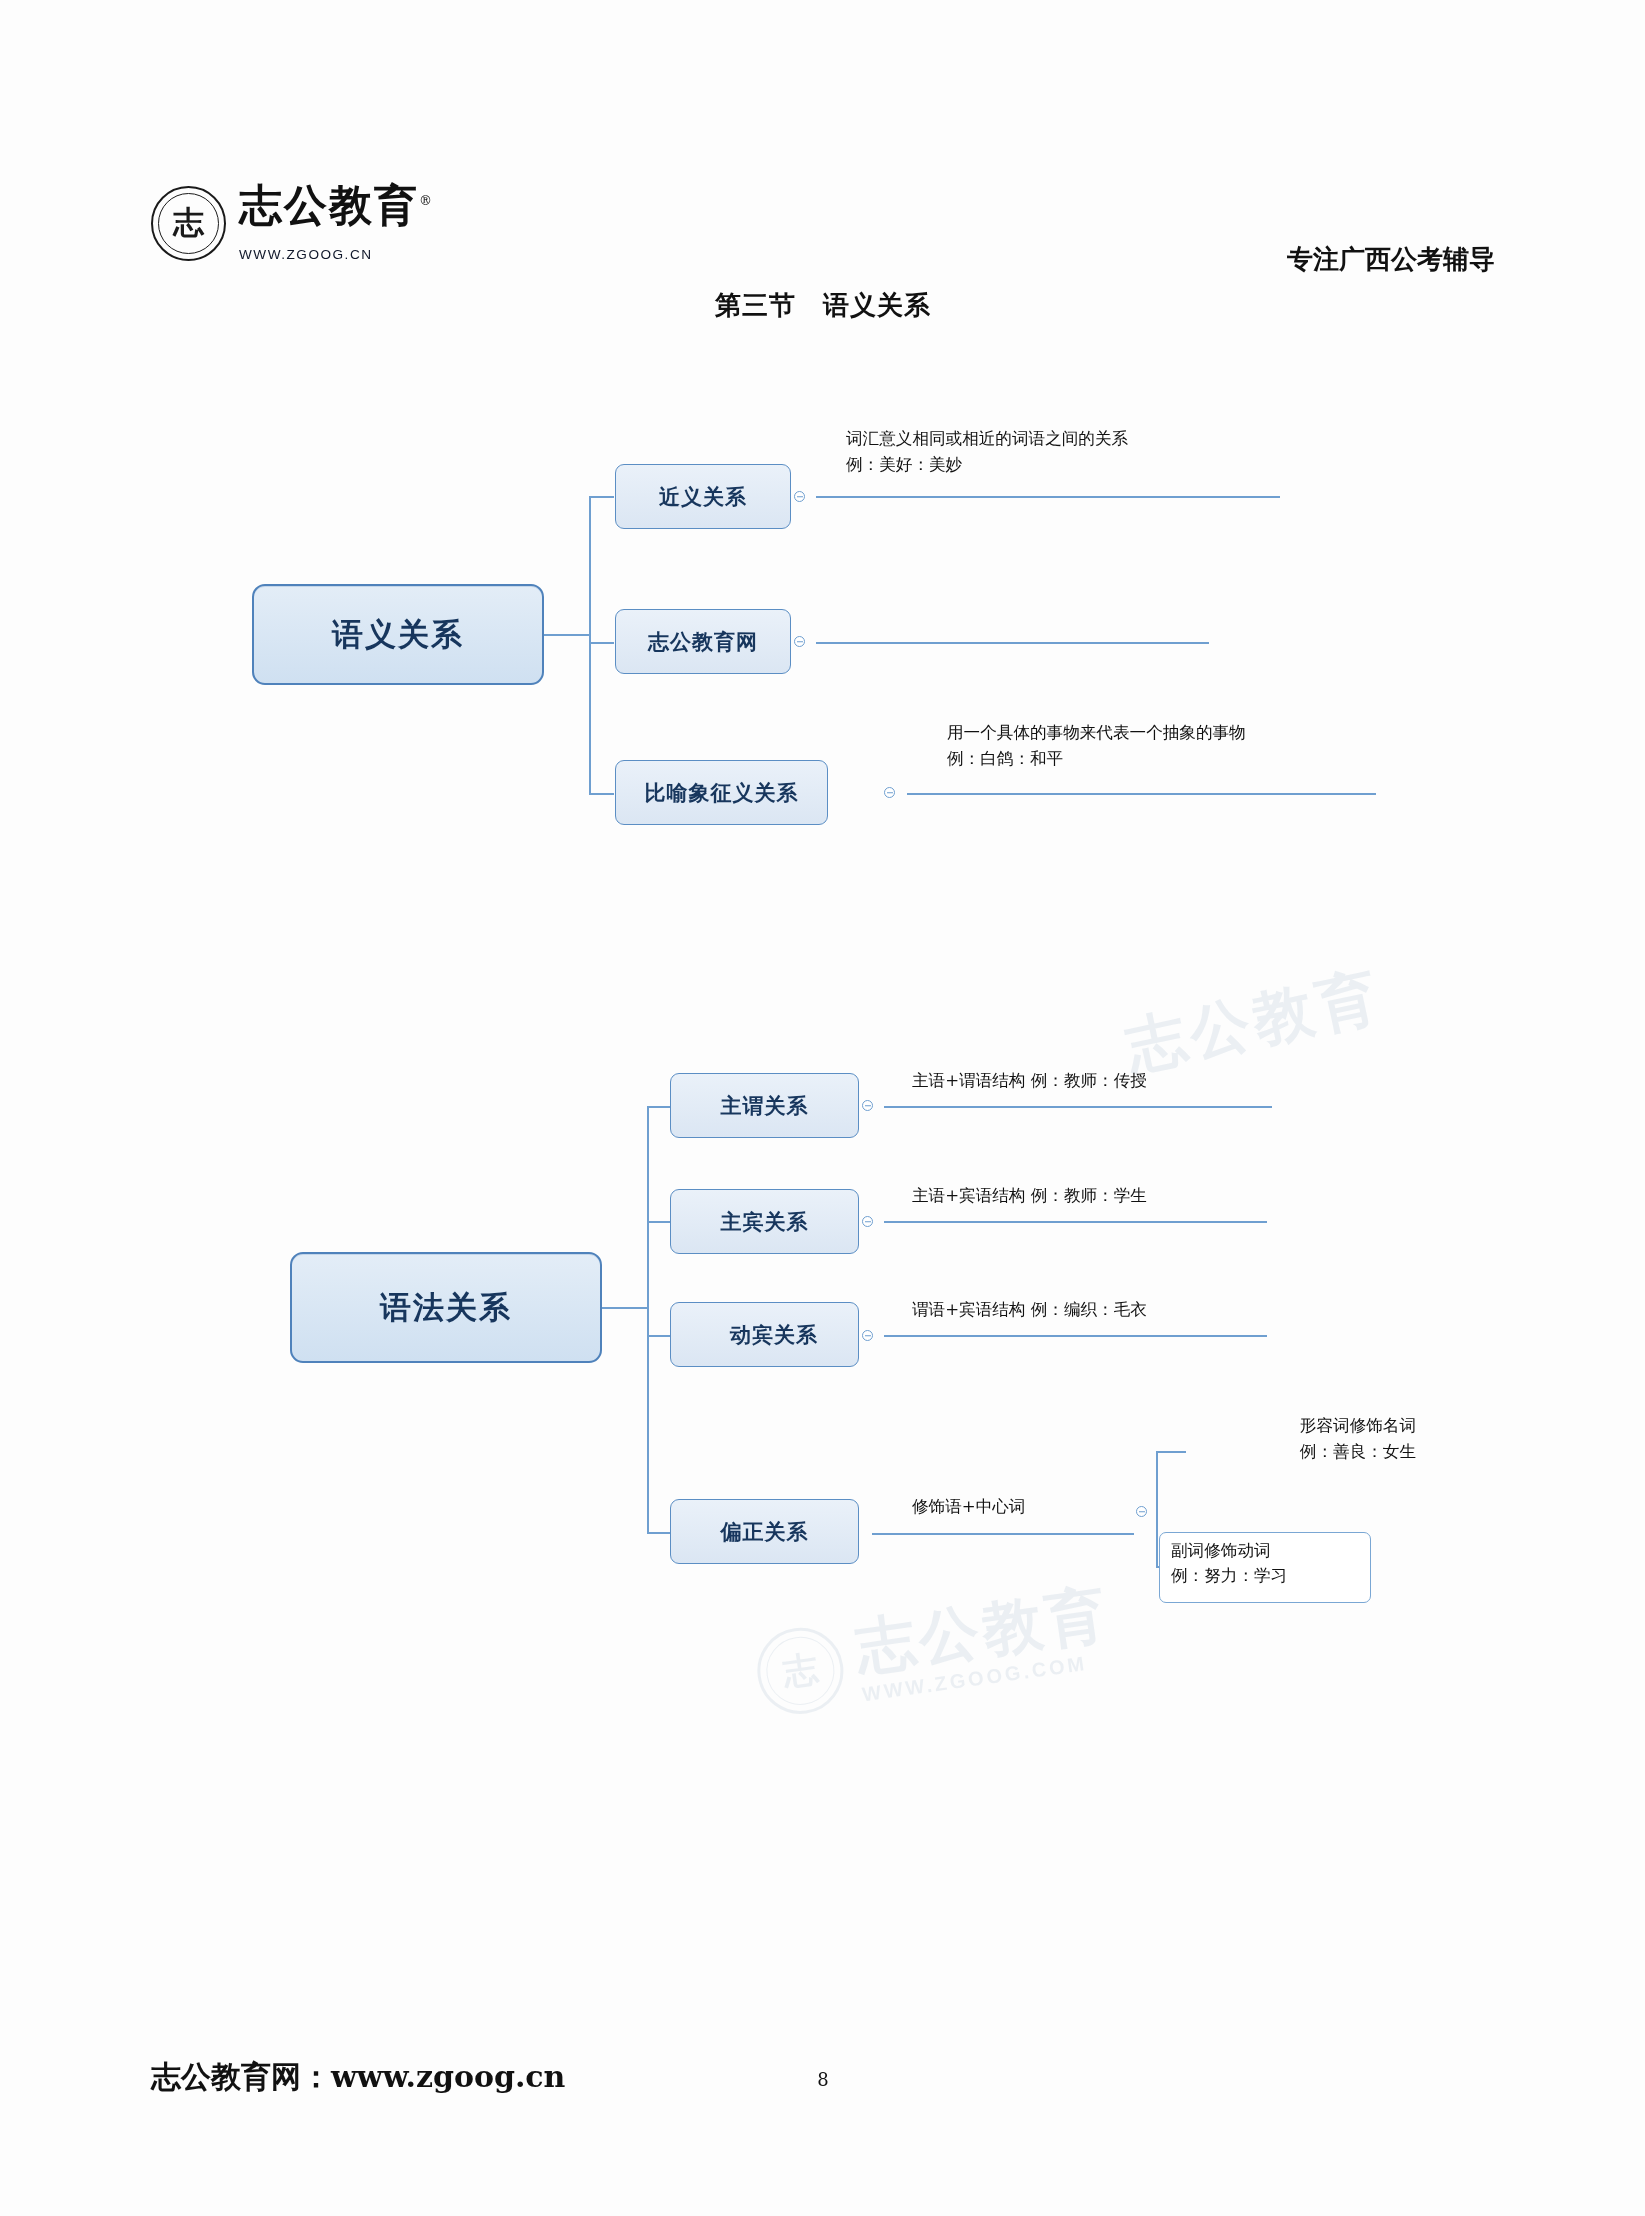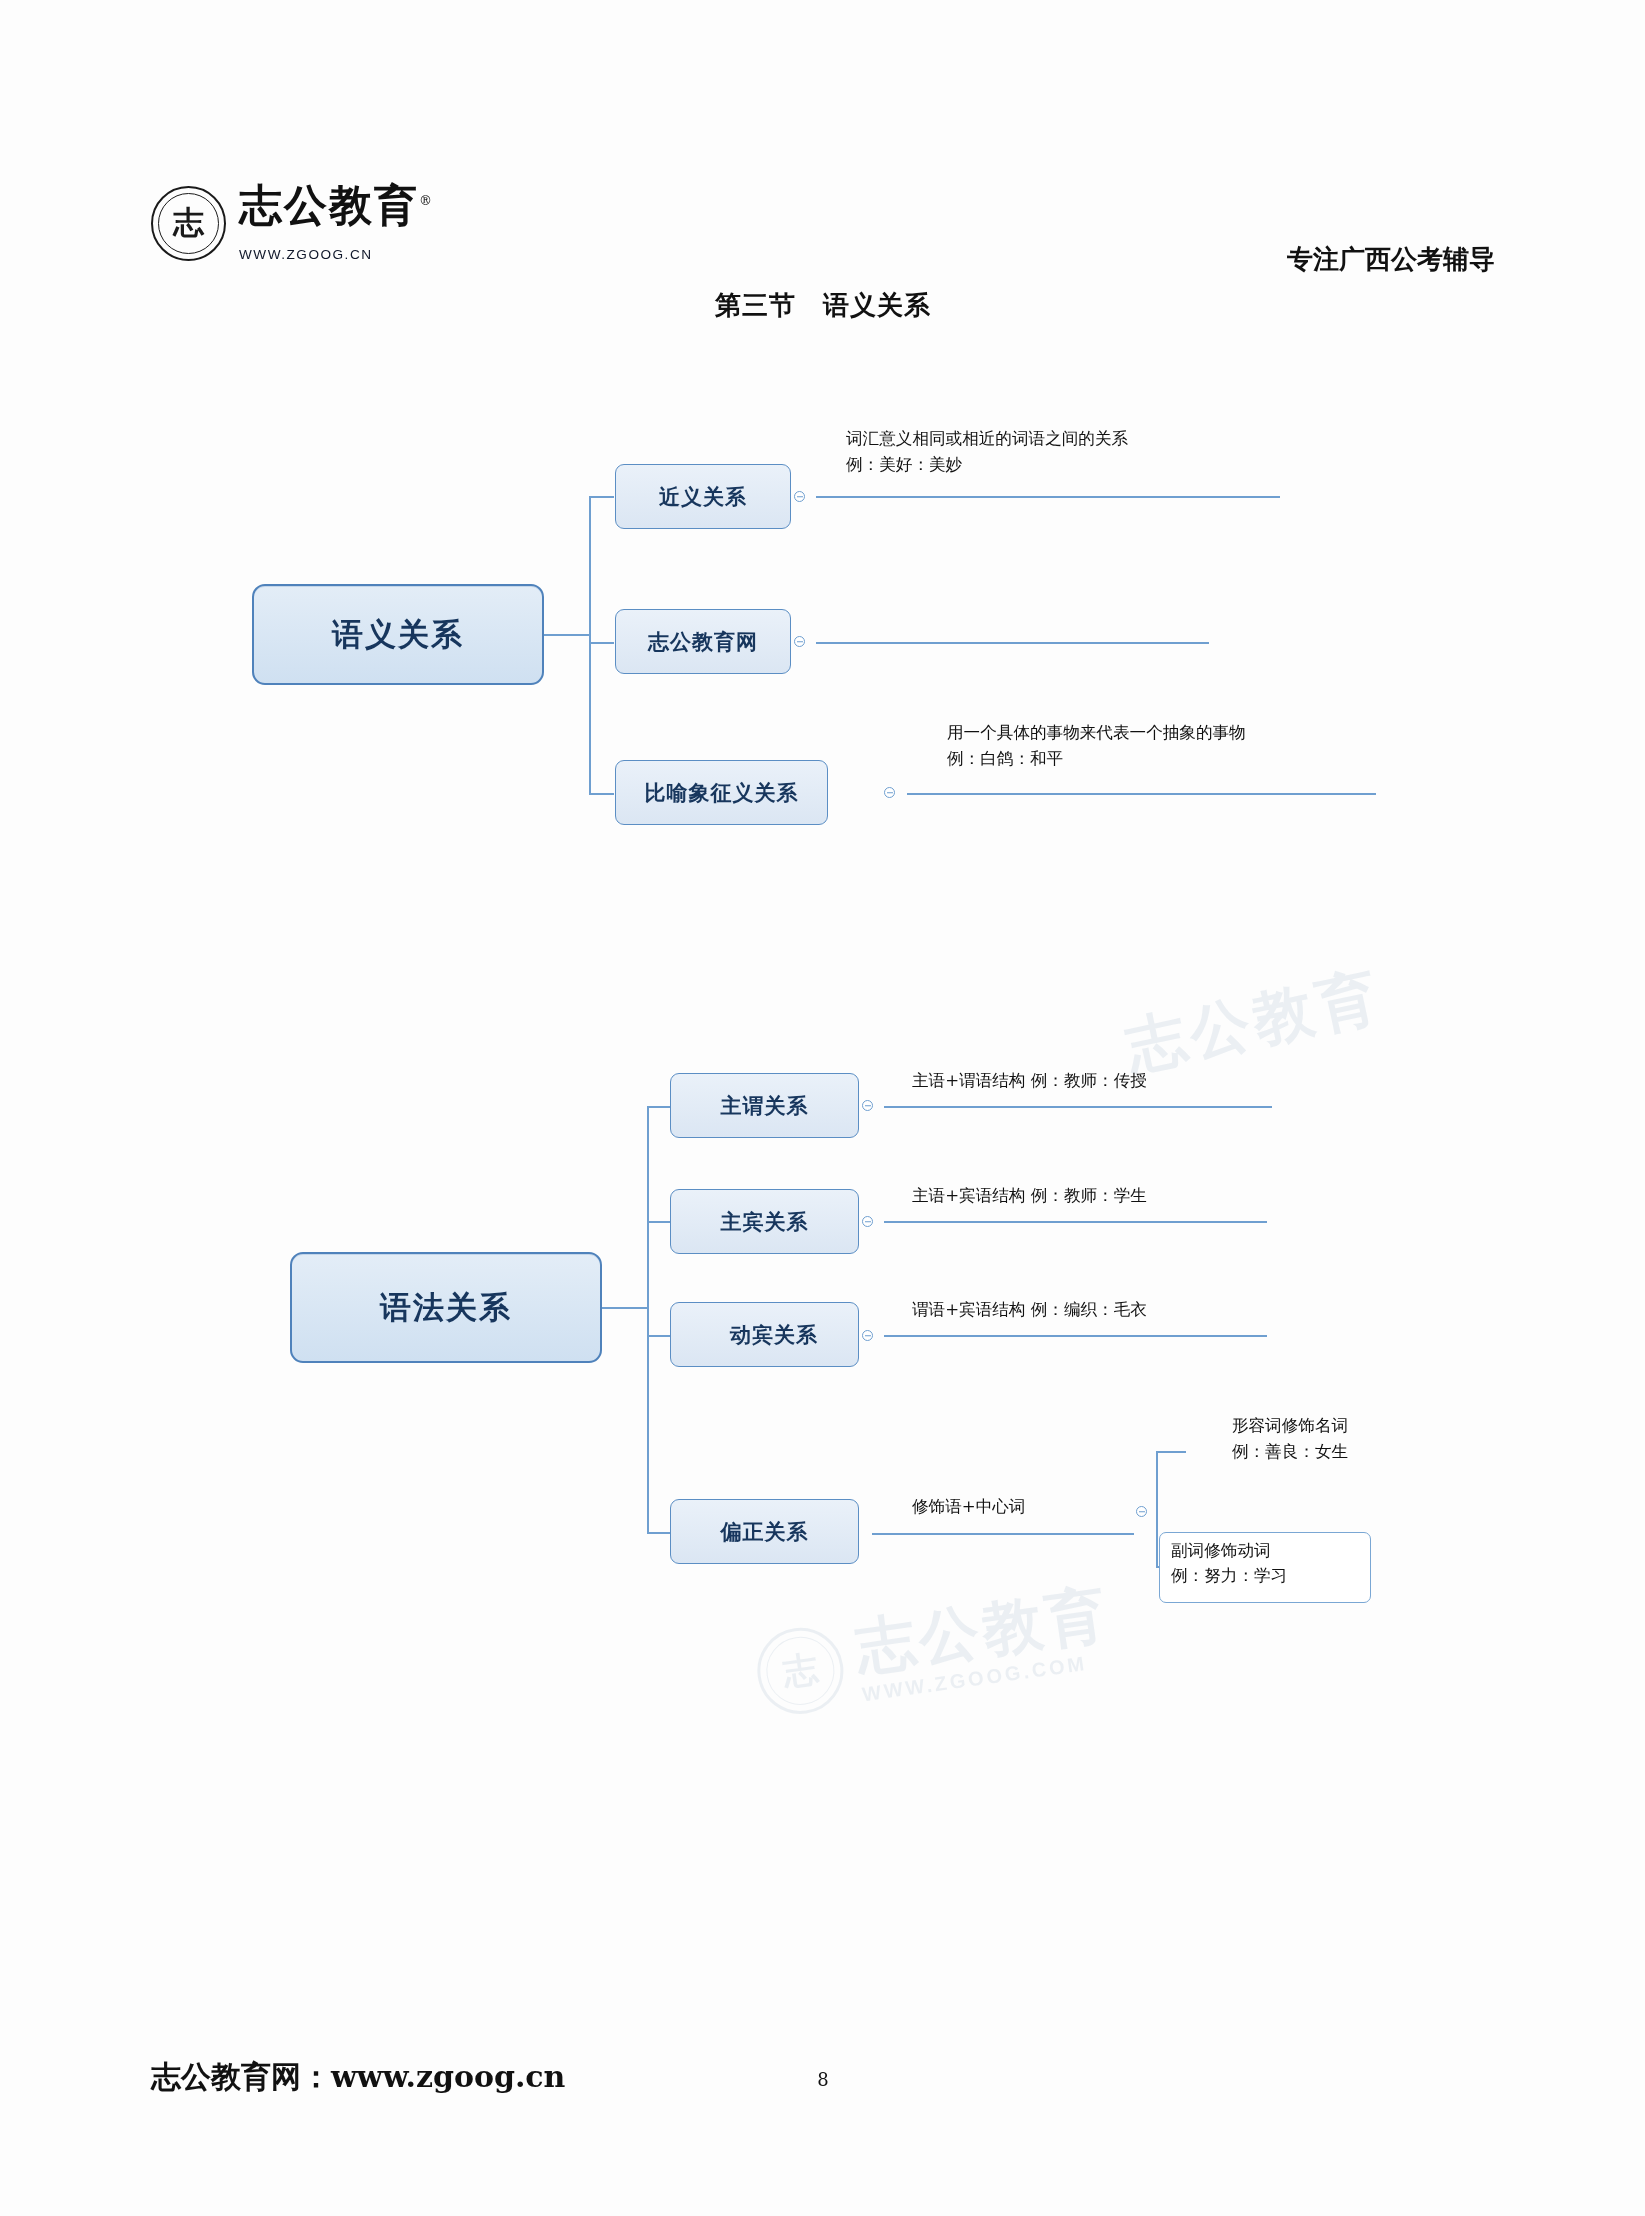--- a/index.html
+++ b/index.html
@@ -324,21 +324,21 @@
   <div class="conn h" style="left:647px; top:1532px; width:23px;"></div>
   <div class="node child-node" style="left:670px; top:1499px; width:189px; height:65px;">偏正关系</div>
   <div class="bullet" style="left:1136px; top:1506px;"></div>
   <div class="underline" style="left:872px; top:1533px; width:262px;"></div>
   <div class="leaf-note" style="left:912px; top:1494px; width:252px;">修饰语+中心词</div>
 
   <div class="conn v" style="left:1156px; top:1451px; height:116px;"></div>
   <div class="conn h" style="left:1156px; top:1451px; width:30px;"></div>
   <div class="conn h" style="left:1156px; top:1566px; width:30px;"></div>
 
-  <div class="leaf-note" style="left:1164px; top:1413px; width:252px; text-align:center;">形容词修饰名词
+  <div class="leaf-note" style="left:1164px; top:1413px; width:252px; text-align:right;">形容词修饰名词
 例：善良：女生</div>
   <div class="sub-node" style="left:1159px; top:1532px; width:212px; height:71px;">副词修饰动词
 例：努力：学习</div>
 
   <div class="watermark" id="wm-mid">
     <div class="wm-seal">
         <span>志</span>
       </div>
     <div>
       <div class="wm-cn">志公教育</div>

